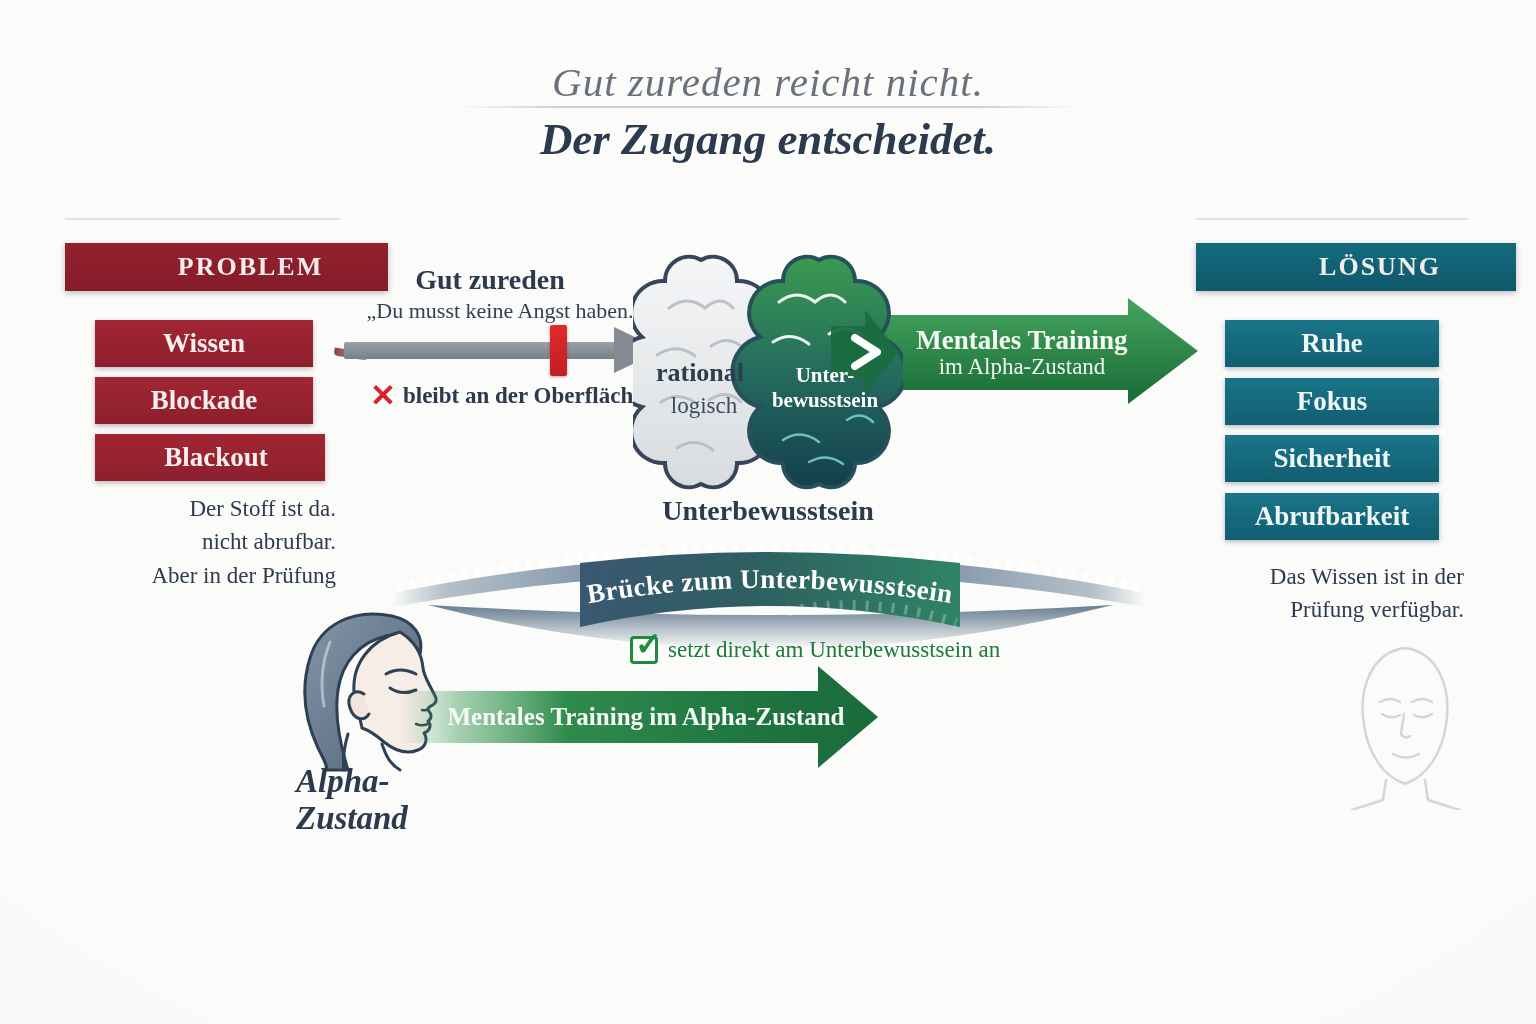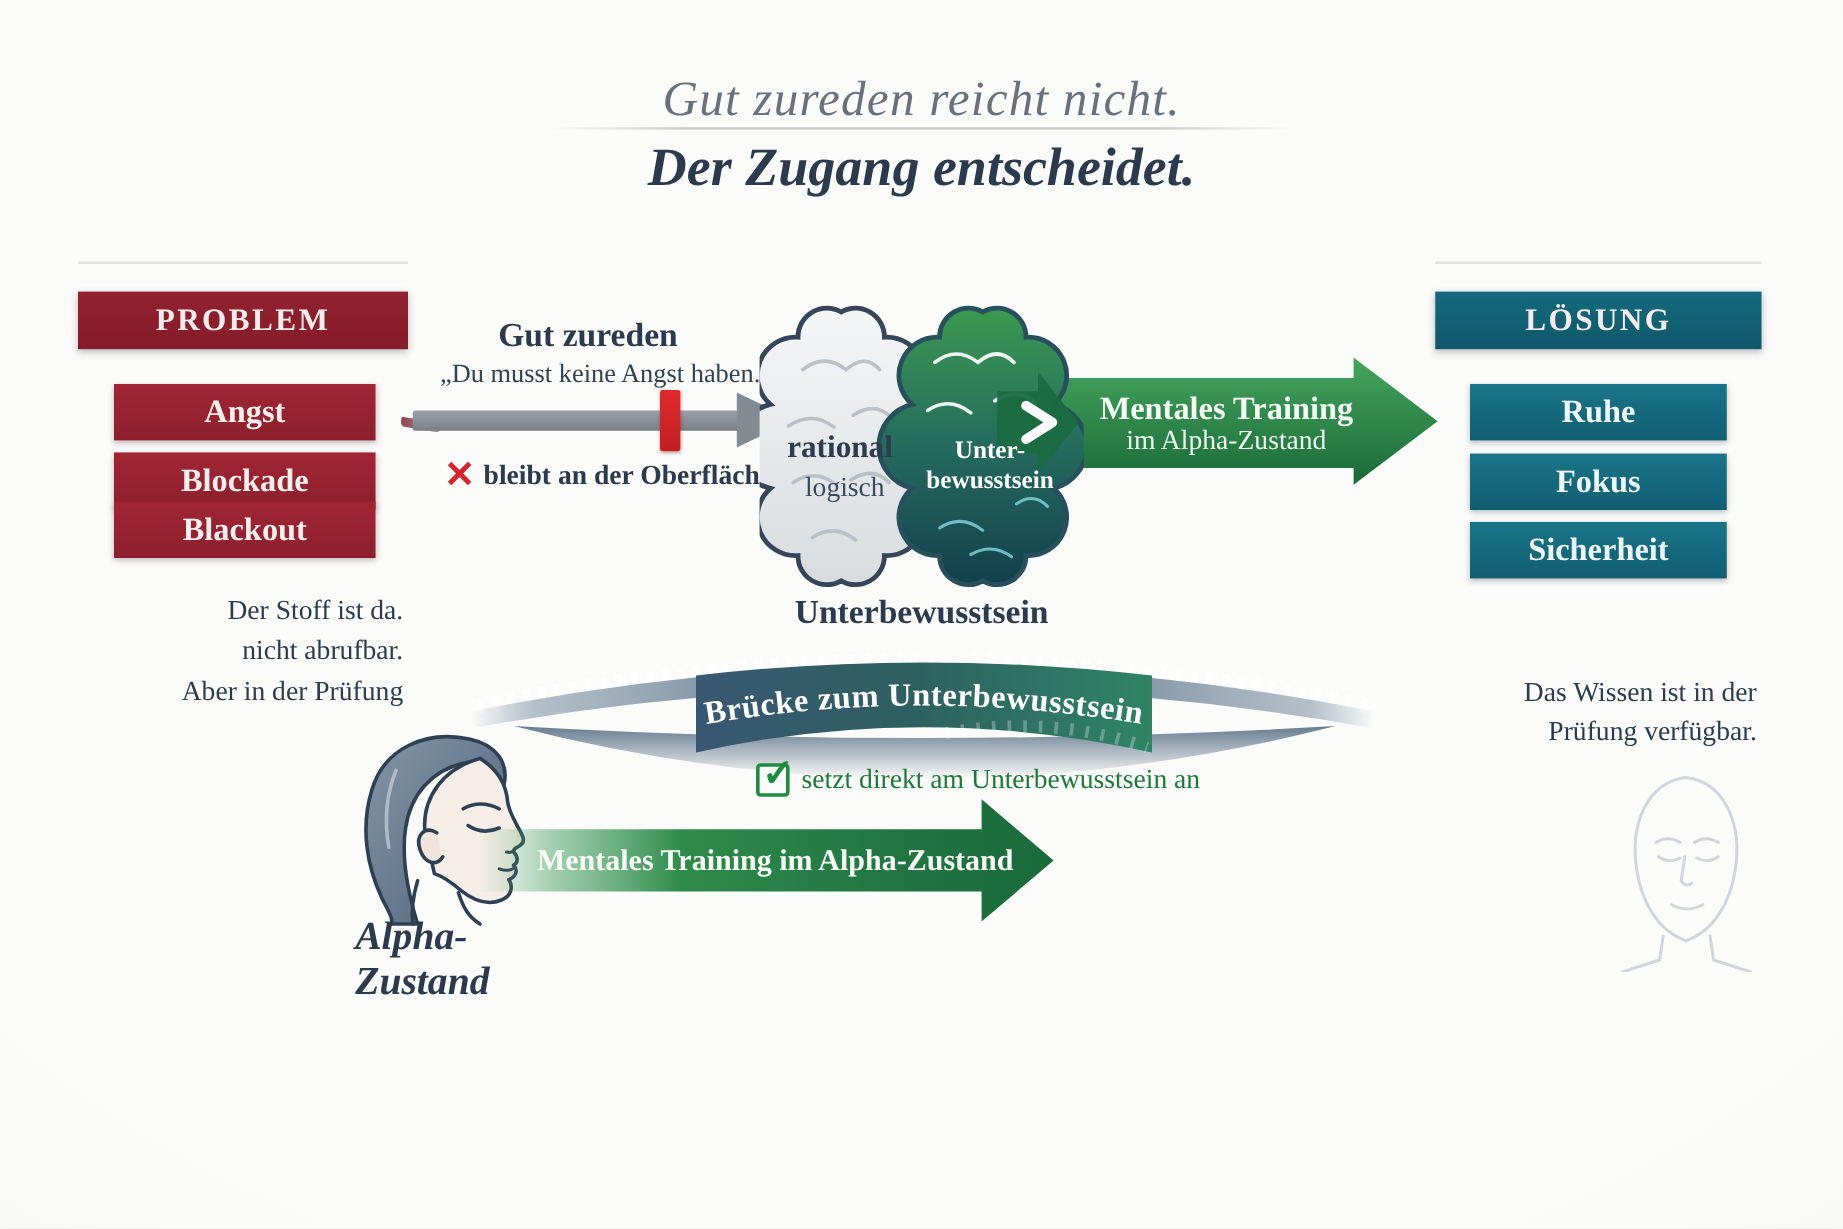--- a/index.html
+++ b/index.html
@@ -12,21 +12,21 @@
   }
   .abs{position:absolute;}
   
   .title1{left:0;right:0;top:58px;text-align:center;font-style:italic;font-size:41px;color:#69727c;letter-spacing:1px;}
   .title-divider{left:458px;top:106px;width:620px;height:2px;background:linear-gradient(to right,rgba(190,192,194,0),#c9cbcc 18%,#c9cbcc 82%,rgba(190,192,194,0));}
   .title2{left:0;right:0;top:113px;text-align:center;font-style:italic;font-weight:bold;font-size:45px;color:#2b3a4d;}
   
   .col-topline{top:218px;height:2px;background:#e2e2e0;}
   .colhdr{height:48px;display:flex;align-items:center;justify-content:center;
     font-weight:bold;font-size:26px;letter-spacing:2px;color:#f2ecec;
-    box-shadow:0 2px 6px rgba(40,40,45,.3);}
+    box-shadow:0 2px 6px rgba(40,40,45,.3);padding-left:48px;}
   .pbox,.sbox{height:47px;display:flex;align-items:center;justify-content:center;
     font-weight:bold;font-size:27px;color:#f6efee;box-shadow:0 2px 5px rgba(50,25,30,.3);}
   .pbox{left:95px;width:218px;background:linear-gradient(180deg,#a12634,#8d1f2c);}
   .sbox{left:1225px;width:214px;background:linear-gradient(180deg,#1a7588,#115e71);color:#eef6f7;box-shadow:0 2px 5px rgba(15,50,60,.3);text-align:right;}
   .caption{font-size:23px;line-height:1.45;text-align:right;color:#2c3c4e;}
   
   .gz-title{left:355px;top:264px;width:270px;text-align:center;font-weight:bold;font-size:28px;color:#2b3a4d;}
   .gz-quote{left:340px;top:298px;width:330px;text-align:center;font-size:22px;color:#32424f;}
   .gray-arrow-body{left:344px;top:342px;width:272px;height:17px;background:linear-gradient(180deg,#9aa1a8,#787f87);border-radius:2px;}
   .gray-arrow-head{left:614px;top:327px;width:0;height:0;border-top:23px solid transparent;border-bottom:23px solid transparent;border-left:48px solid #848b93;}
@@ -51,23 +51,23 @@
 <body>
 
 <div id="stage">
 
   <div class="abs title1">Gut zureden reicht nicht.</div>
   <div class="abs title-divider"></div>
   <div class="abs title2">Der Zugang entscheidet.</div>
 
   <div class="abs col-topline" style="left:65px;width:275px;"></div>
   <div class="abs colhdr" style="left:65px;top:243px;width:275px;background:linear-gradient(180deg,#93212f,#851c29);">PROBLEM</div>
-  <div class="abs pbox" style="top:320px;">Angst</div>
+  <div class="abs pbox" style="top:320px;">Wissen</div>
   <div class="abs pbox" style="top:377px;">Blockade</div>
-  <div class="abs pbox" style="top:418px;">Blackout</div>
+  <div class="abs pbox" style="top:434px;padding-left:12px;">Blackout</div>
   <div class="abs caption" style="left:70px;top:492px;width:266px;">
     <div>Der Stoff ist da.</div>
     <div>nicht abrufbar.</div>
     <div>Aber in der Prüfung</div>
   </div>
 
   <div class="abs gz-title">Gut zureden</div>
   <div class="abs gz-quote">„Du musst keine Angst haben.”</div>
   <div class="abs gray-arrow-tail"></div>
   <div class="abs gray-arrow-body"></div>
@@ -133,20 +133,21 @@
     <text x="192" y="132" text-anchor="middle" font-size="21" font-weight="bold" fill="#ffffff">Unter-</text>
     <text x="192" y="157" text-anchor="middle" font-size="21" font-weight="bold" fill="#ffffff">bewusstsein</text>
   </svg>
   <div class="abs brain-caption">Unterbewusstsein</div>
 
   <div class="abs col-topline" style="left:1196px;width:272px;"></div>
   <div class="abs colhdr" style="left:1196px;top:243px;width:272px;background:linear-gradient(180deg,#146a7d,#0f586a);">LÖSUNG</div>
   <div class="abs sbox" style="top:320px;">Ruhe</div>
   <div class="abs sbox" style="top:378px;">Fokus</div>
   <div class="abs sbox" style="top:435px;">Sicherheit</div>
+  <div class="abs sbox" style="top:493px;">Abrufbarkeit</div>
   <div class="abs caption" style="left:1200px;top:560px;width:264px;">
     <div>Das Wissen ist in der</div>
     <div>Prüfung verfügbar.</div>
   </div>
 
   <svg class="abs" style="left:368px;top:533px;" width="800" height="150" viewBox="0 0 800 150">
     <defs>
       <linearGradient id="wingGrad" x1="0" y1="0" x2="1" y2="0">
         <stop offset="0" stop-color="#9aa9b6" stop-opacity="0"></stop>
         <stop offset="0.07" stop-color="#a3b1bd" stop-opacity="0.8"></stop>

